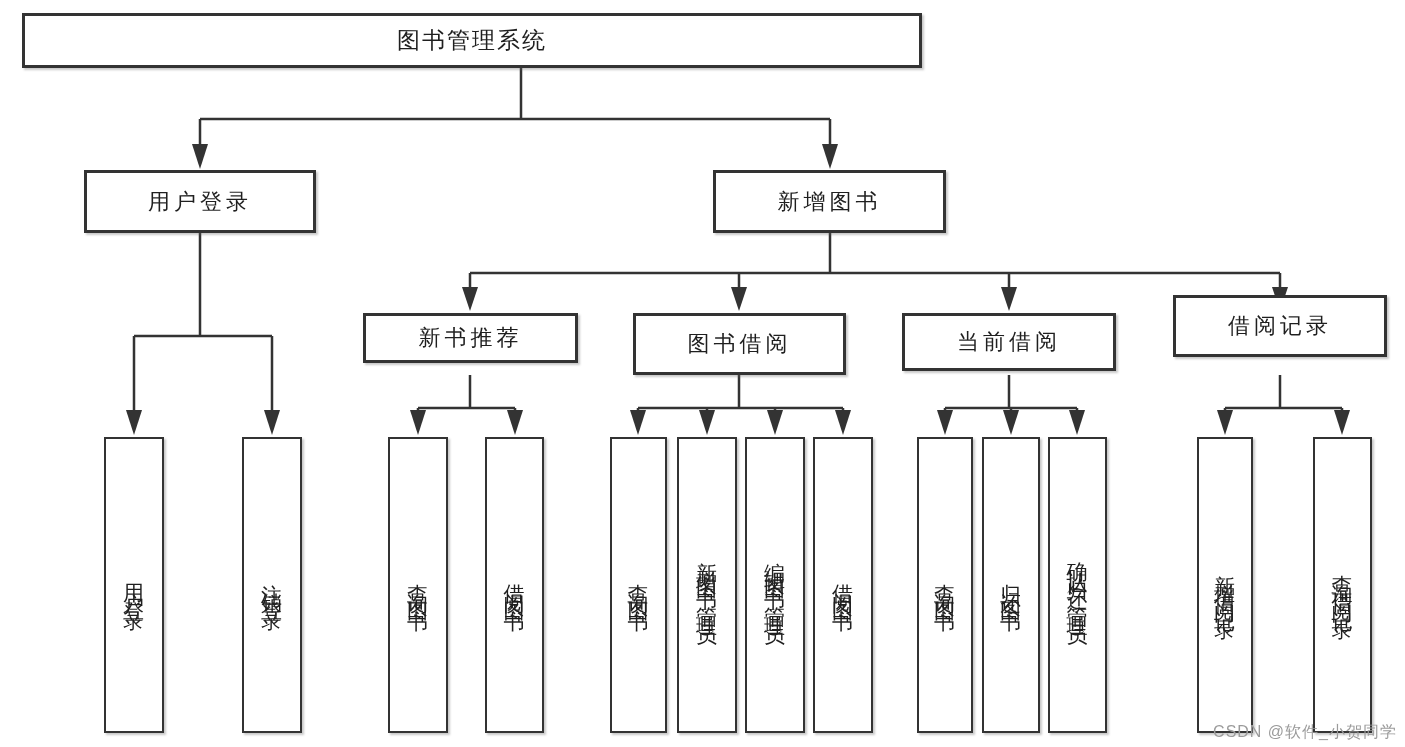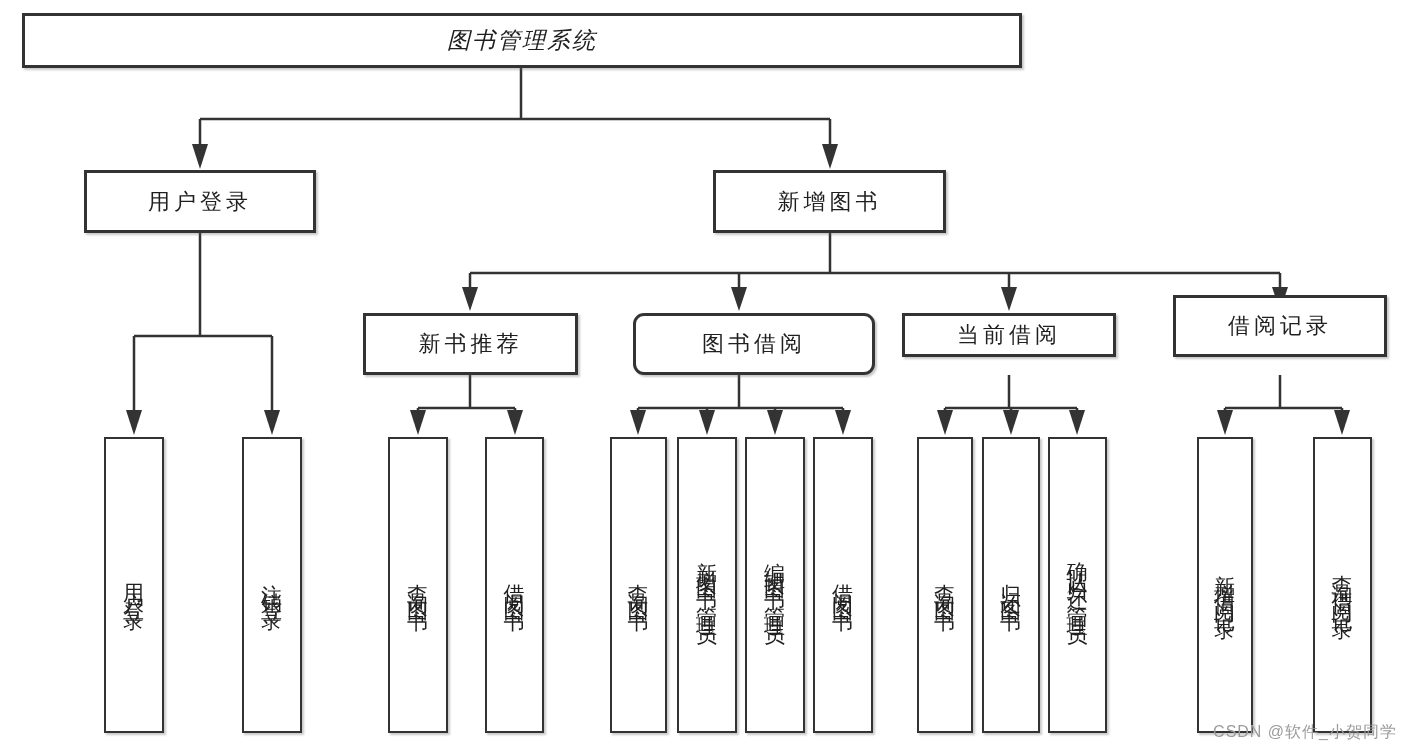--- a/index.html
+++ b/index.html
@@ -97,28 +97,28 @@
       <path d="M775 435 L767 410 L783 410 Z"></path>
       <path d="M843 435 L835 410 L851 410 Z"></path>
       <path d="M945 435 L937 410 L953 410 Z"></path>
       <path d="M1011 435 L1003 410 L1019 410 Z"></path>
       <path d="M1077 435 L1069 410 L1085 410 Z"></path>
       <path d="M1225 435 L1217 410 L1233 410 Z"></path>
       <path d="M1342 435 L1334 410 L1350 410 Z"></path>
     </g>
   </svg>
 
-  <div class="node hbox root" style="left:22px; top:13px; width:1000px; height:55px;font-style:italic;">图书管理系统</div>
+  <div class="node hbox root" style="left:22px; top:13px; width:900px; height:55px;">图书管理系统</div>
 
   <div class="node hbox" style="left:84px; top:170px; width:232px; height:63px;">用户登录</div>
   <div class="node hbox" style="left:713px; top:170px; width:233px; height:63px;">新增图书</div>
 
-  <div class="node hbox" style="left:363px; top:313px; width:215px; height:62px;">新书推荐</div>
-  <div class="node hbox" style="left:633px; top:313px; width:242px; height:62px;border-radius:11px;">图书借阅</div>
-  <div class="node hbox" style="left:902px; top:313px; width:214px; height:44px;">当前借阅</div>
+  <div class="node hbox" style="left:363px; top:313px; width:215px; height:50px;">新书推荐</div>
+  <div class="node hbox" style="left:633px; top:313px; width:213px; height:62px;">图书借阅</div>
+  <div class="node hbox" style="left:902px; top:313px; width:214px; height:58px;">当前借阅</div>
   <div class="node hbox" style="left:1173px; top:295px; width:214px; height:62px;">借阅记录</div>
 
   <div class="node vbox" style="left:104px; top:437px; width:60px; height:296px;">用户登录</div>
   <div class="node vbox" style="left:242px; top:437px; width:60px; height:296px;">注销登录</div>
 
   <div class="node vbox" style="left:388px; top:437px; width:60px; height:296px;">查询图书</div>
   <div class="node vbox" style="left:485px; top:437px; width:59px; height:296px;">借阅图书</div>
 
   <div class="node vbox" style="left:610px; top:437px; width:57px; height:296px;">查询图书</div>
   <div class="node vbox" style="left:677px; top:437px; width:60px; height:296px;">新增图书（管理员）</div>

